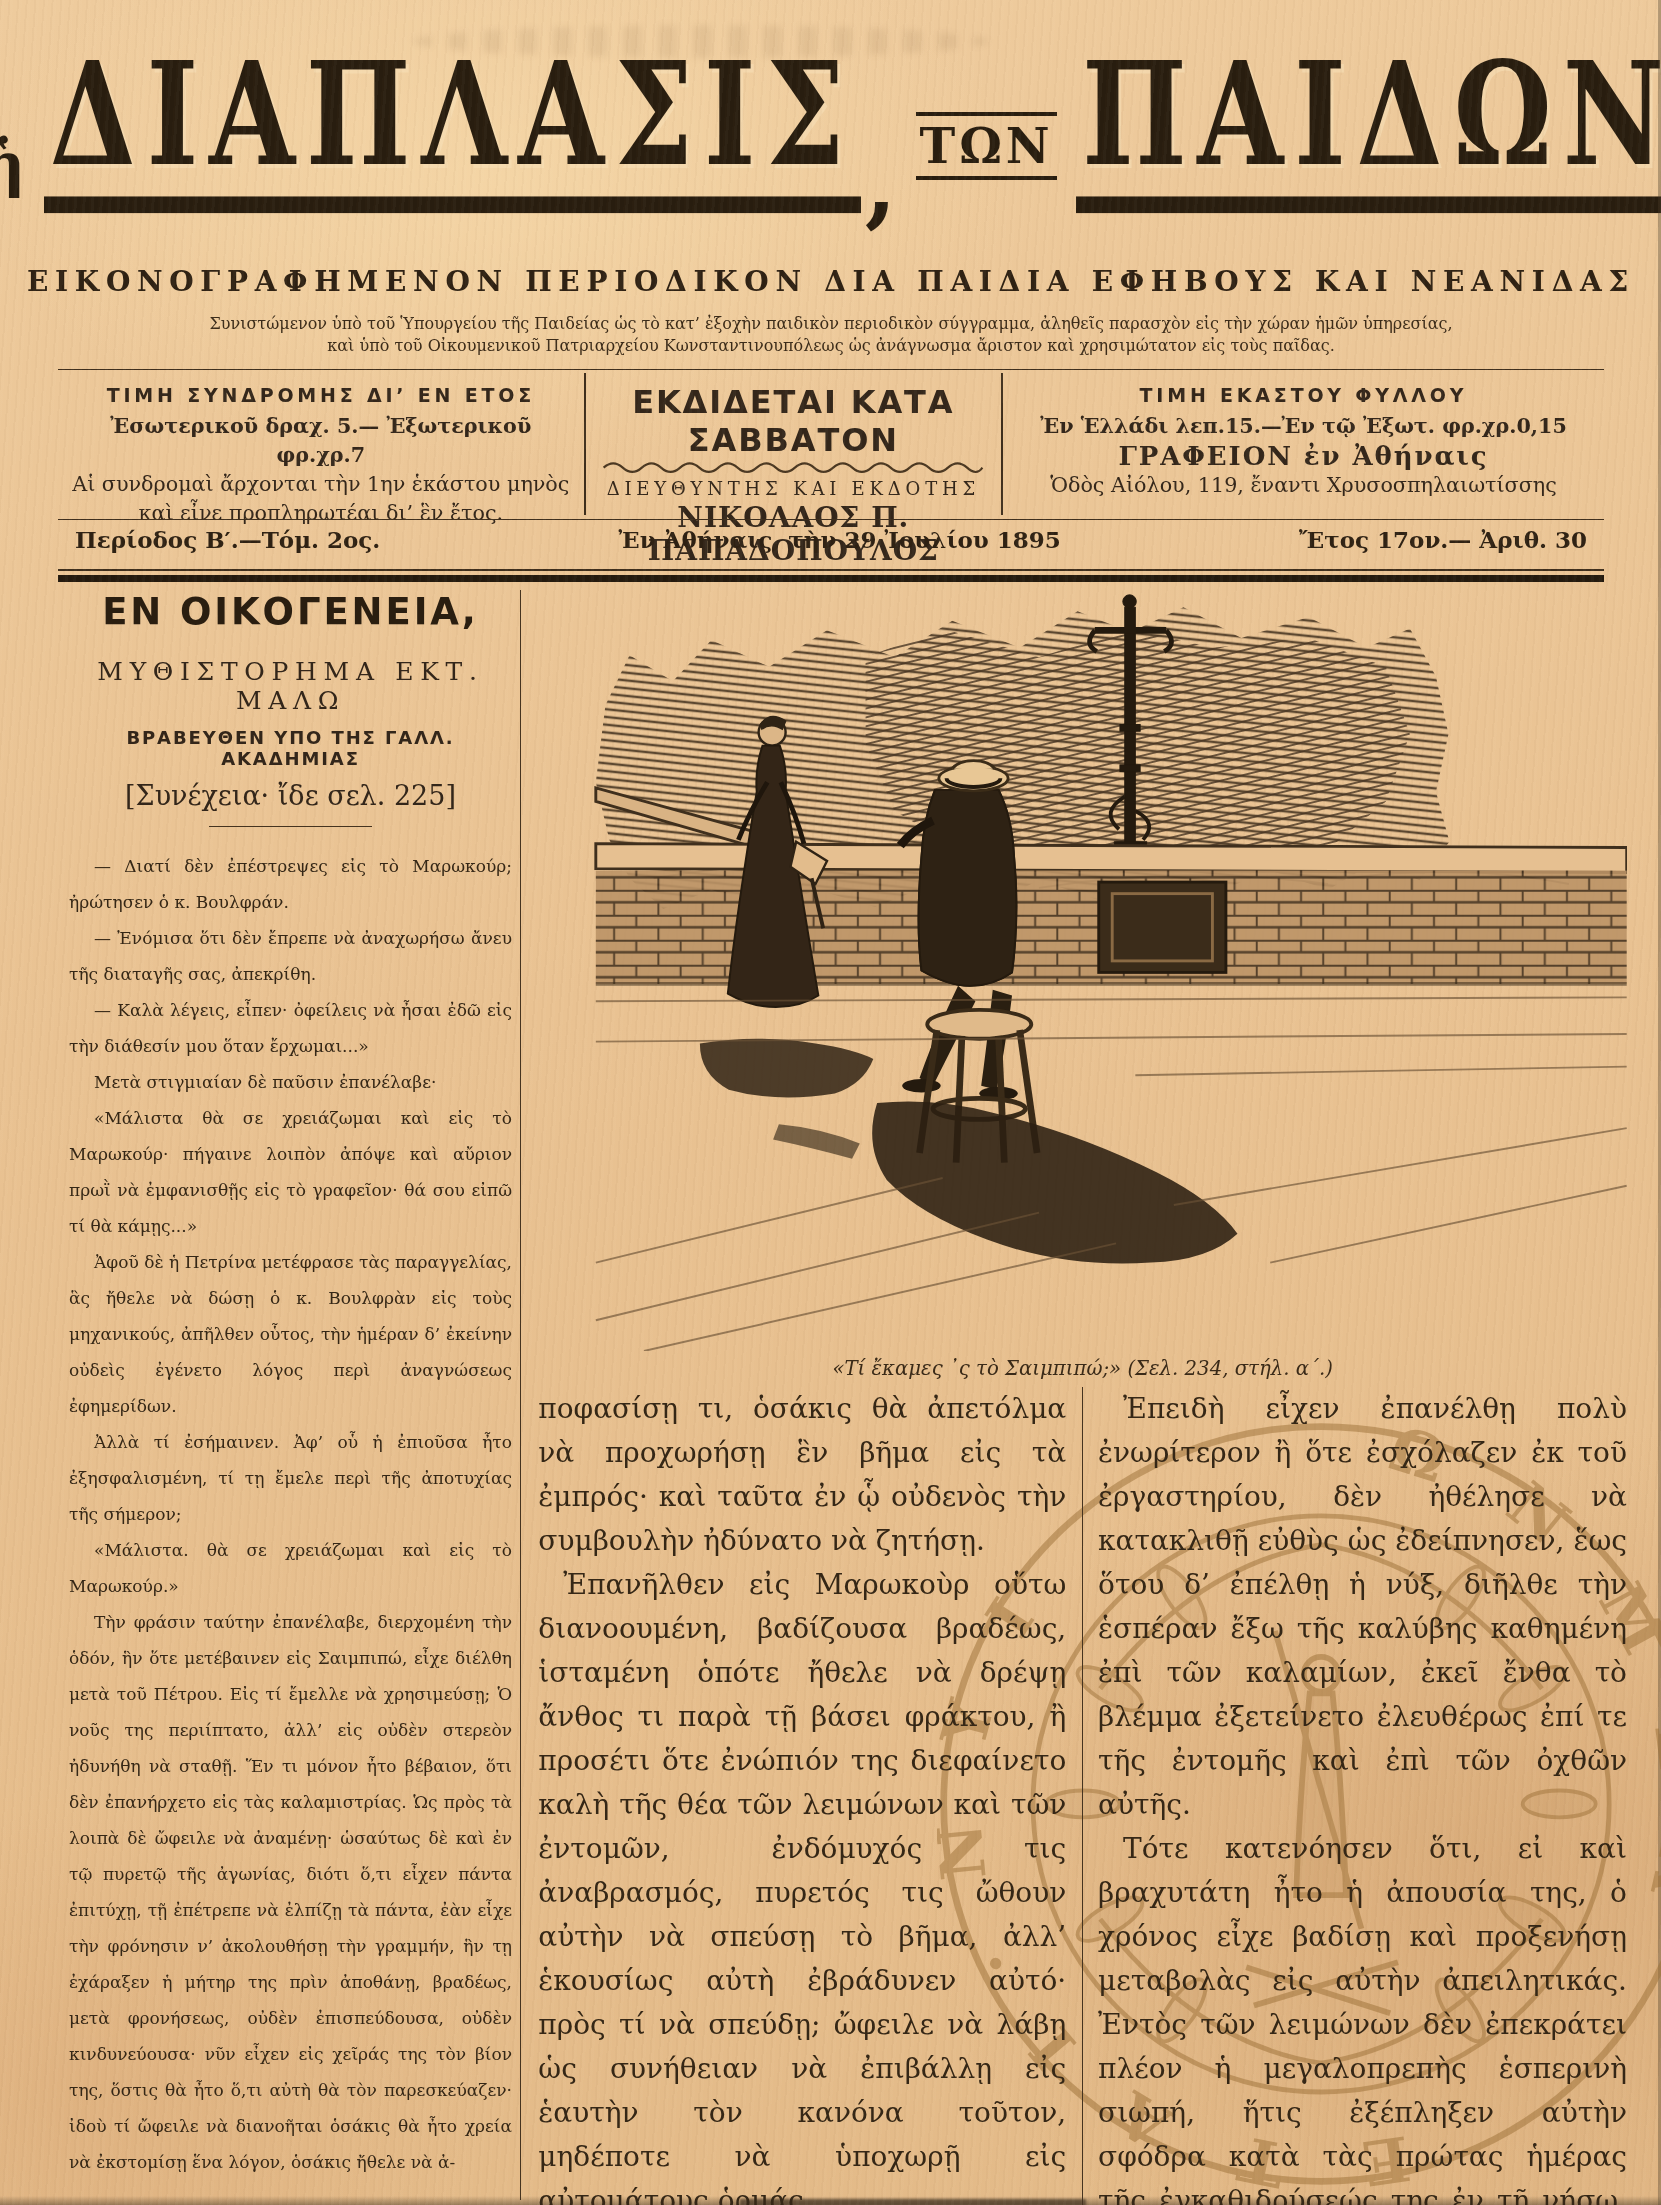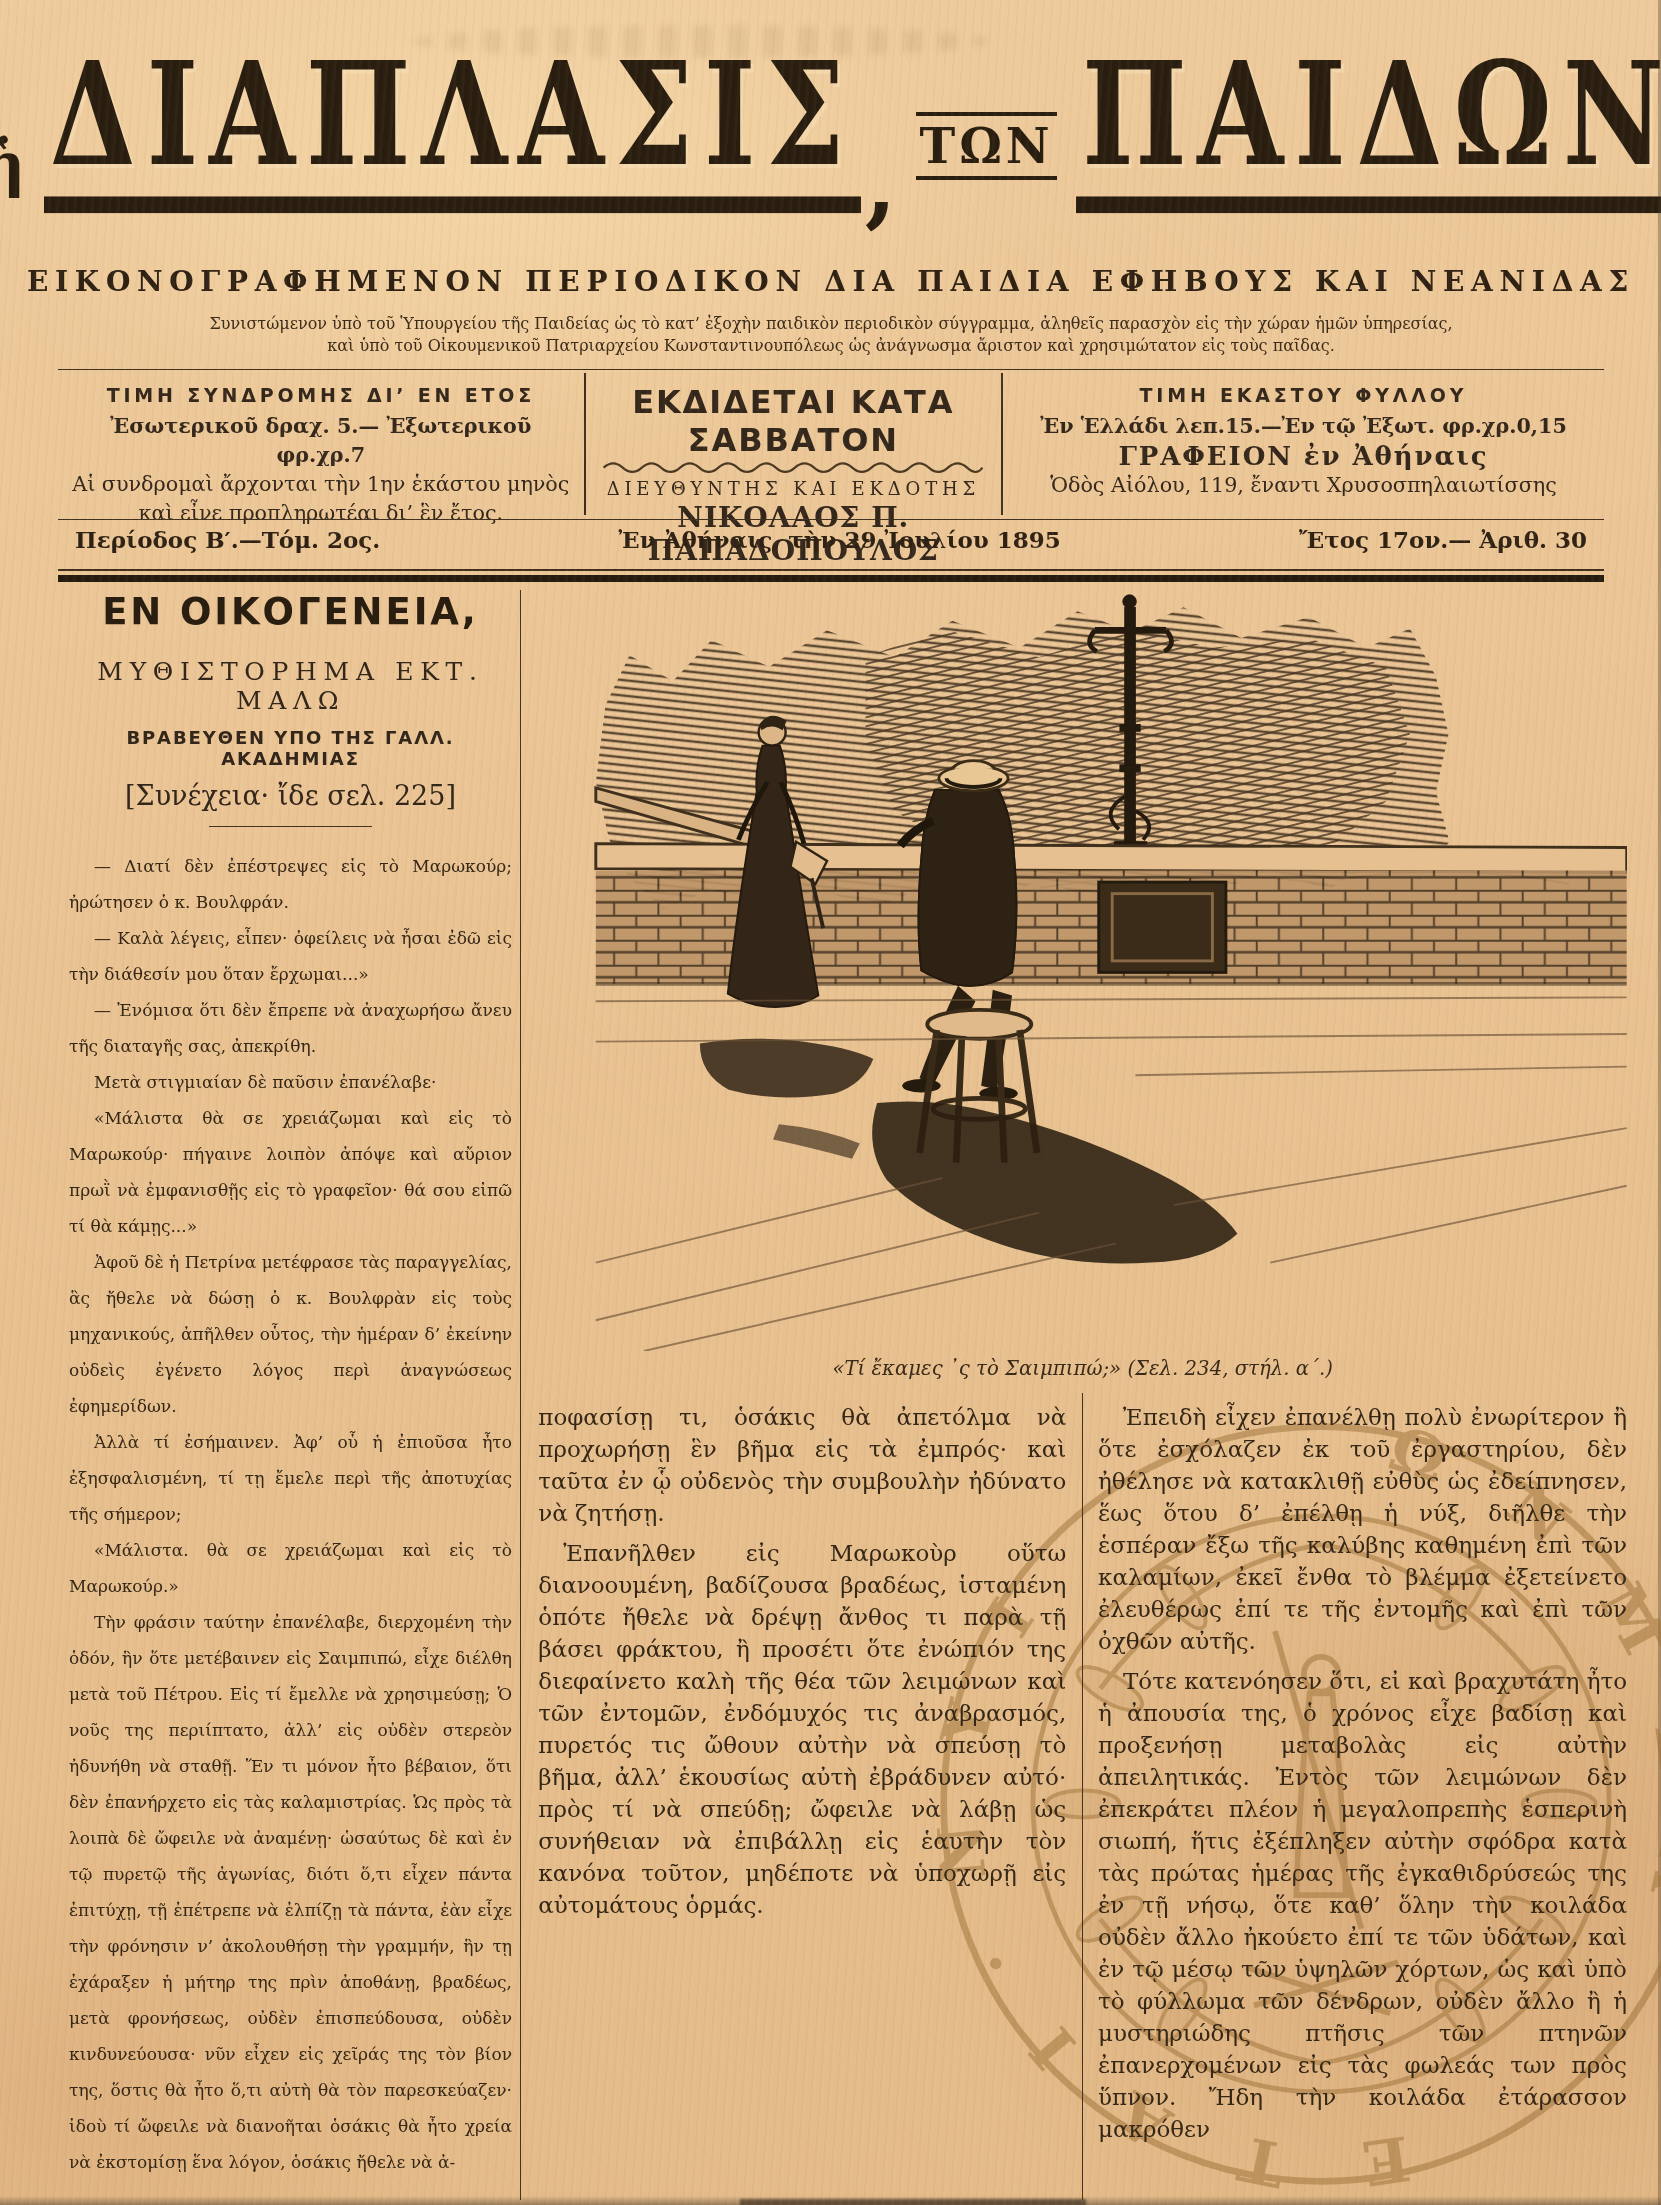--- a/index.html
+++ b/index.html
@@ -59,21 +59,21 @@
   .col-left .para{font-size:17px;line-height:36px;}
   .para{margin:0;text-align:justify;text-indent:25px;color:#352716;}
 
   .col-main{flex:1;display:flex;flex-direction:column;box-sizing:border-box;padding-left:17.3px;}
   .illustration{height:761px;position:relative;}
   .illustration svg{width:100%;height:100%;display:block;}
   .caption{text-align:center;font-size:19.7px;height:29px;margin:5.8px 0 7.7px;color:#3a2a18;font-style:italic;}
   .twocols{flex:1;display:flex;}
   .col-mid{width:50%;box-sizing:border-box;padding-right:15.4px;border-right:1.9px solid #45331f;}
   .col-right{width:50%;box-sizing:border-box;padding-left:15.4px;}
-  .twocols .para{font-size:23px;line-height:32px;margin-top:8px;}
+  .twocols .para{font-size:28px;line-height:44px;}
   .col-mid .para:first-child{text-indent:0;}
 
   
   .watermark{top:1391px;left:937px;width:749px;height:815px;z-index:1;opacity:.5;}
   
   .edge-bottom{left:0;right:0;bottom:0;height:9.6px;background:linear-gradient(rgba(58,46,30,0),rgba(58,46,30,.5));}
   .smudge{left:740px;bottom:0;width:346px;height:6.7px;background:rgba(40,30,18,.55);filter:blur(1px);}
   .edge-right{top:0;bottom:0;right:0;width:3.8px;background:rgba(70,58,40,.35);}
 </style>
 </head>
@@ -180,22 +180,22 @@
     <div class="col-left">
       <div class="art-head">
         <div class="art-title">ΕΝ ΟΙΚΟΓΕΝΕΙΑ,</div>
         <div class="art-sub1">ΜΥΘΙΣΤΟΡΗΜΑ ΕΚΤ. ΜΑΛΩ</div>
         <div class="art-sub2">ΒΡΑΒΕΥΘΕΝ ΥΠΟ ΤΗΣ ΓΑΛΛ. ΑΚΑΔΗΜΙΑΣ</div>
         <div class="art-cont">[Συνέχεια· ἴδε σελ. 225]</div>
         <div class="hr-short"></div>
       </div>
       <div>
           <p class="para">— Διατί δὲν ἐπέστρεψες εἰς τὸ Μαρωκούρ; ἠρώτησεν ὁ κ. Βουλφράν.</p>
+          <p class="para">— Ἐνόμισα ὅτι δὲν ἔπρεπε νὰ ἀναχωρήσω ἄνευ τῆς διαταγῆς σας, ἀπεκρίθη.</p>
           <p class="para">— Καλὰ λέγεις, εἶπεν· ὀφείλεις νὰ ἦσαι ἐδῶ εἰς τὴν διάθεσίν μου ὅταν ἔρχωμαι...»</p>
-          <p class="para">— Ἐνόμισα ὅτι δὲν ἔπρεπε νὰ ἀναχωρήσω ἄνευ τῆς διαταγῆς σας, ἀπεκρίθη.</p>
           <p class="para">Μετὰ στιγμιαίαν δὲ παῦσιν ἐπανέλαβε·</p>
           <p class="para">«Μάλιστα θὰ σε χρειάζωμαι καὶ εἰς τὸ Μαρωκούρ· πήγαινε λοιπὸν ἀπόψε καὶ αὔριον πρωῒ νὰ ἐμφανισθῇς εἰς τὸ γραφεῖον· θά σου εἰπῶ τί θὰ κάμῃς...»</p>
           <p class="para">Ἀφοῦ δὲ ἡ Πετρίνα μετέφρασε τὰς παραγγελίας, ἃς ἤθελε νὰ δώσῃ ὁ κ. Βουλφρὰν εἰς τοὺς μηχανικούς, ἀπῆλθεν οὗτος, τὴν ἡμέραν δ’ ἐκείνην οὐδεὶς ἐγένετο λόγος περὶ ἀναγνώσεως ἐφημερίδων.</p>
           <p class="para">Ἀλλὰ τί ἐσήμαινεν. Ἀφ’ οὗ ἡ ἐπιοῦσα ἦτο ἐξησφαλισμένη, τί τῃ ἔμελε περὶ τῆς ἀποτυχίας τῆς σήμερον;</p>
           <p class="para">«Μάλιστα. θὰ σε χρειάζωμαι καὶ εἰς τὸ Μαρωκούρ.»</p>
           <p class="para">Τὴν φράσιν ταύτην ἐπανέλαβε, διερχομένη τὴν ὁδόν, ἣν ὅτε μετέβαινεν εἰς Σαιμπιπώ, εἶχε διέλθη μετὰ τοῦ Πέτρου. Εἰς τί ἔμελλε νὰ χρησιμεύσῃ; Ὁ νοῦς της περιίπτατο, ἀλλ’ εἰς οὐδὲν στερεὸν ἠδυνήθη νὰ σταθῇ. Ἕν τι μόνον ἦτο βέβαιον, ὅτι δὲν ἐπανήρχετο εἰς τὰς καλαμιστρίας. Ὡς πρὸς τὰ λοιπὰ δὲ ὤφειλε νὰ ἀναμένῃ· ὡσαύτως δὲ καὶ ἐν τῷ πυρετῷ τῆς ἀγωνίας, διότι ὅ,τι εἶχεν πάντα ἐπιτύχῃ, τῇ ἐπέτρεπε νὰ ἐλπίζῃ τὰ πάντα, ἐὰν εἶχε τὴν φρόνησιν ν’ ἀκολουθήσῃ τὴν γραμμήν, ἣν τῃ ἐχάραξεν ἡ μήτηρ της πρὶν ἀποθάνῃ, βραδέως, μετὰ φρονήσεως, οὐδὲν ἐπισπεύδουσα, οὐδὲν κινδυνεύουσα· νῦν εἶχεν εἰς χεῖράς της τὸν βίον της, ὅστις θὰ ἦτο ὅ,τι αὐτὴ θὰ τὸν παρεσκεύαζεν· ἰδοὺ τί ὤφειλε νὰ διανοῆται ὁσάκις θὰ ἦτο χρεία νὰ ἐκστομίσῃ ἕνα λόγον, ὁσάκις ἤθελε νὰ ἀ-</p>
         </div>
     </div>
 
     <div class="col-main">

